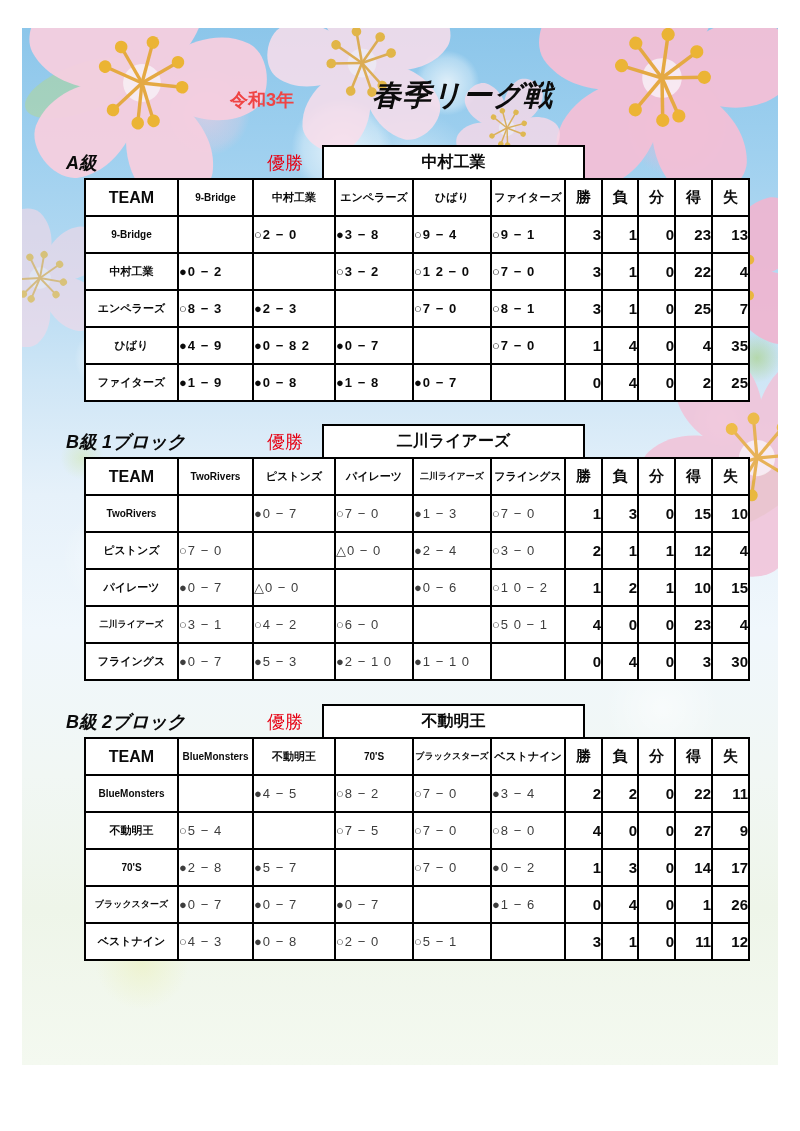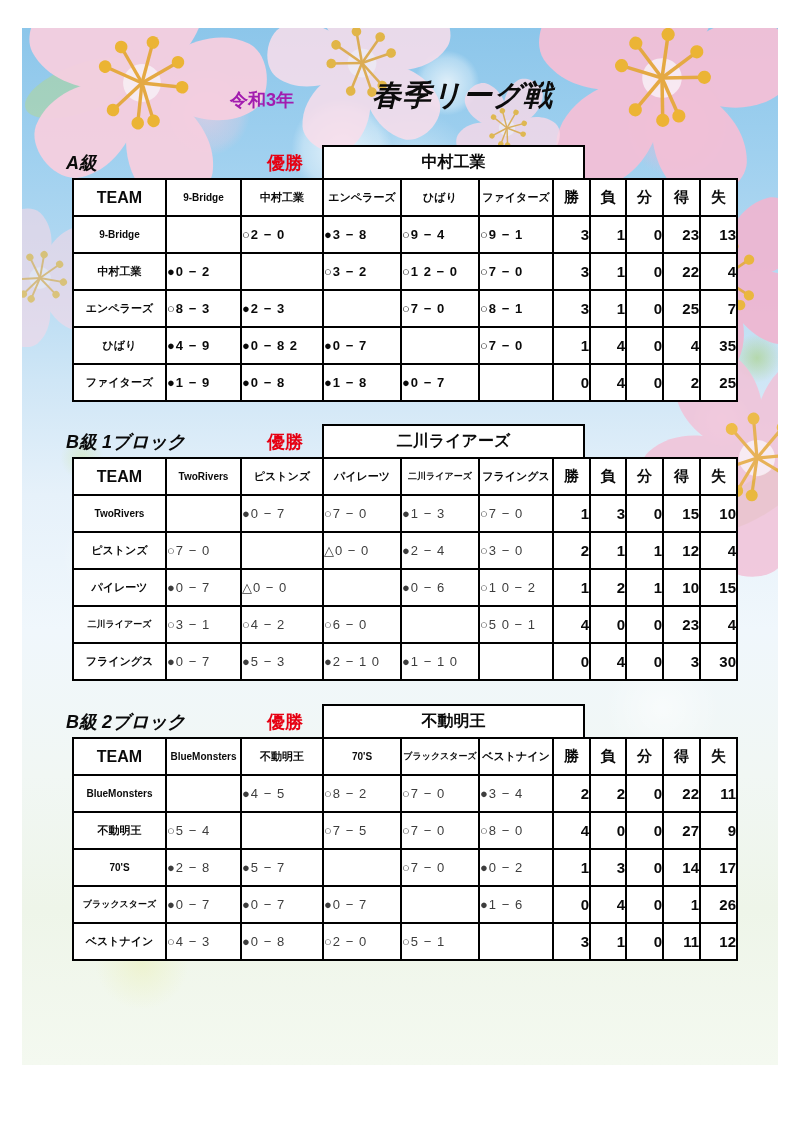--- a/index.html
+++ b/index.html
@@ -29,38 +29,38 @@
       radial-gradient(circle 34px at 735px 330px, rgba(160,205,100,.5) 0%, rgba(160,205,100,0) 72%),
       radial-gradient(circle 30px at 60px 430px,  rgba(205,230,150,.4) 0%, rgba(205,230,150,0) 72%),
       radial-gradient(circle 70px at 90px 530px,  rgba(255,255,255,.5) 0%, rgba(255,255,255,0) 72%),
       radial-gradient(circle 80px at 640px 680px, rgba(255,255,255,.55) 0%, rgba(255,255,255,0) 72%),
       radial-gradient(circle 65px at 120px 935px, rgba(235,240,185,.55) 0%, rgba(235,240,185,0) 72%),
       radial-gradient(circle 90px at 390px 150px, rgba(255,255,255,.5) 0%, rgba(255,255,255,0) 75%);
     background-repeat:no-repeat;
   }
   .flowers{position:absolute;inset:0;}
   
-  .era{position:absolute;left:230px;top:88px;font-size:18px;font-weight:700;color:#a21caf;z-index:5;}
+  .era{position:absolute;left:230px;top:88px;font-size:18px;font-weight:700;color:#ef4444;z-index:5;}
   .doc-title{
     position:absolute;left:372px;top:76px;font-size:29px;font-weight:900;font-style:italic;
     color:#0c0c0c;z-index:5;font-family:"DejaVu Serif","Liberation Serif",serif;letter-spacing:1px;
   }
   
   .section{position:absolute;left:72px;width:780px;z-index:4;}
   .s0{top:145px}.s1{top:424px}.s2{top:704px}
   .sec-head{position:relative;height:33px;}
   .sec-label{position:absolute;left:-6px;bottom:3px;font-size:18px;font-weight:700;font-style:italic;color:#0a0a0a;white-space:nowrap;}
-  .sec-champ-label{position:absolute;left:195px;bottom:3px;font-size:18px;font-weight:700;margin-top:30px;}
+  .sec-champ-label{position:absolute;left:195px;bottom:3px;font-size:18px;font-weight:400;margin-top:30px;}
   .champ-box{
     position:absolute;left:250px;top:0;width:263px;height:35px;background:#fff;
     border:2px solid #000;box-sizing:border-box;z-index:3;
     display:flex;align-items:center;justify-content:center;
     font-size:16px;font-weight:700;color:#0a0a0a;
   }
-  table.league{border-collapse:collapse;table-layout:fixed;width:664px;background:#86efac;}
+  table.league{border-collapse:collapse;table-layout:fixed;width:664px;background:#86efac;margin-left:12px;}
   table.league th,table.league td{
     border:2px solid #000;height:37px;box-sizing:border-box;padding:0;
     overflow:hidden;white-space:nowrap;color:#0a0a0a;background:#fff;
   }
   th.team-h{font-size:16px;font-weight:700;text-align:center;}
   th.opp-h{font-weight:700;text-align:center;}
   th.stat-h{font-size:15px;font-weight:700;text-align:center;}
   td.team{font-weight:700;text-align:center;}
   .md{font-size:11px}.sm{font-size:9px}.lat{font-size:10px}
   td.result{text-align:left;padding-left:3px;font-size:13px;letter-spacing:1px;}

